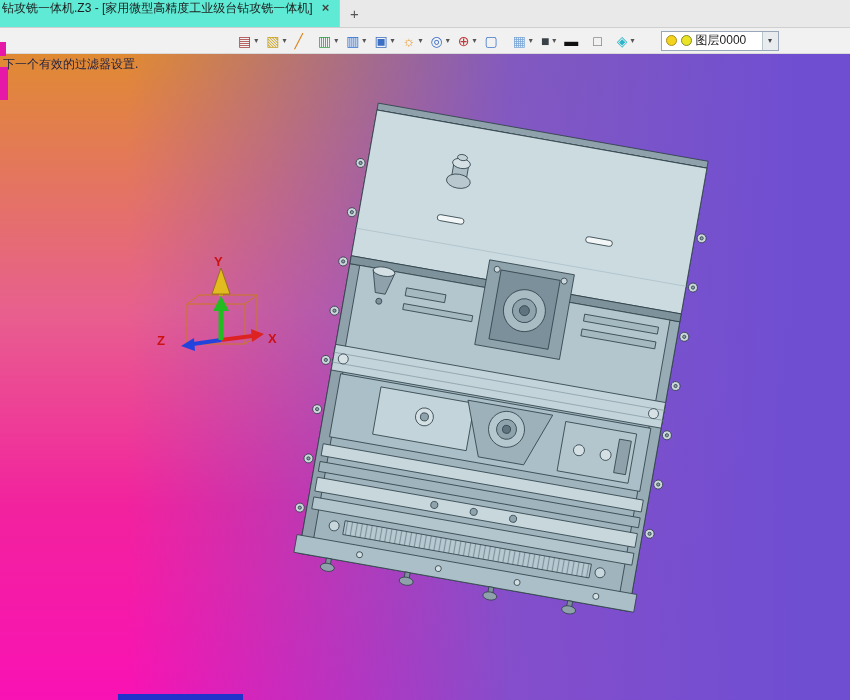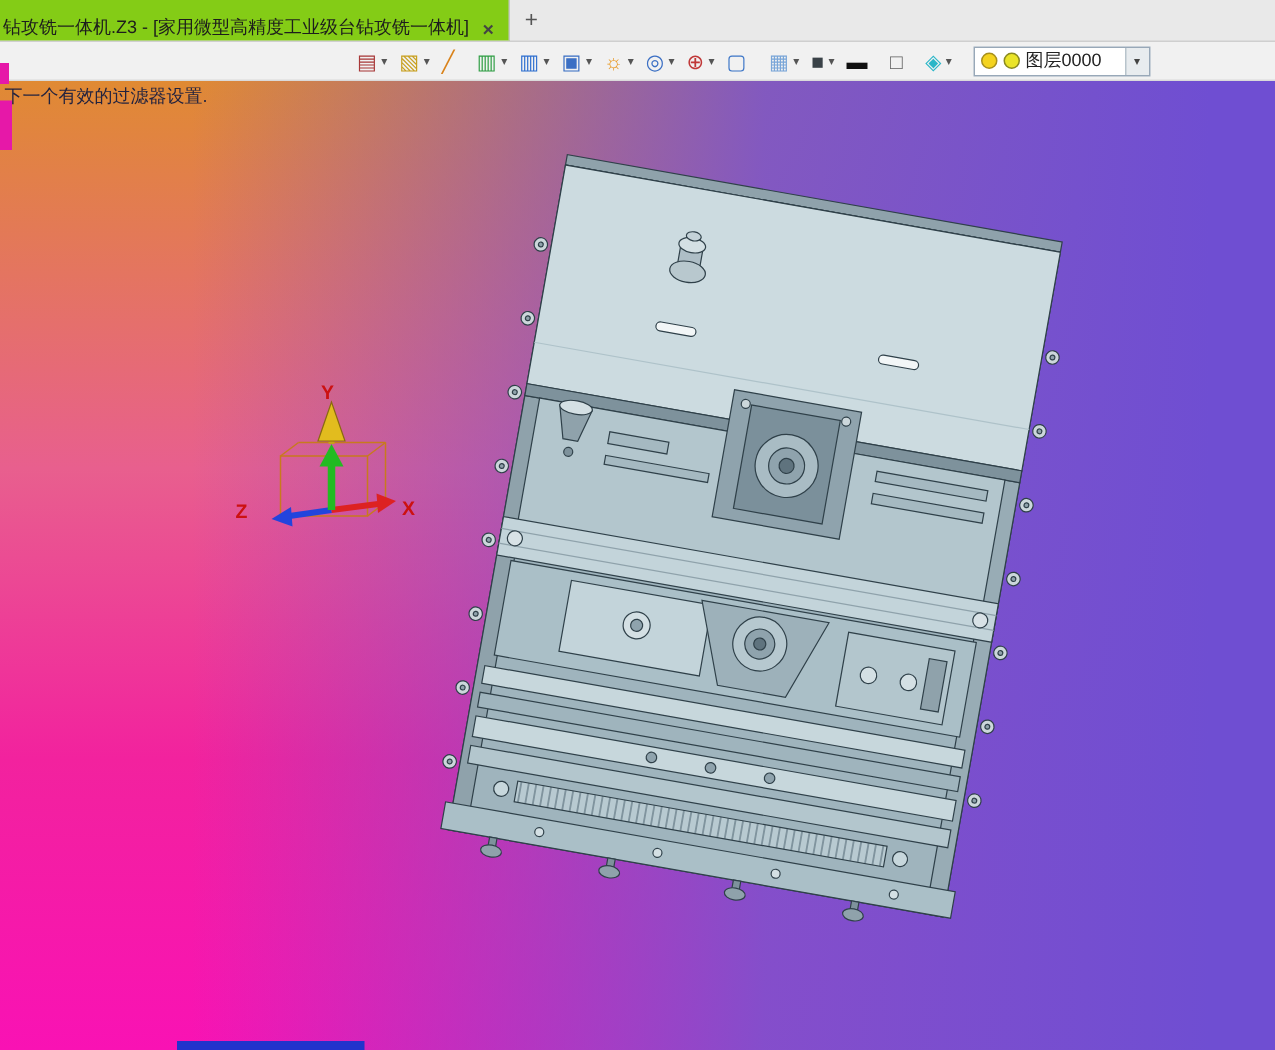--- a/index.html
+++ b/index.html
@@ -6,42 +6,42 @@
   body {
     width:850px; height:700px; overflow:hidden; position:relative;
     font-family:"Liberation Sans", sans-serif; background:#f0f0f0;
   }
   
   .tabbar {
     height:28px; background:#e9e9e9; display:flex; align-items:stretch;
     border-bottom:1px solid #cfcfcf; box-sizing:border-box;
   }
   .tab {
-    background:#84cc16; border-right:1px solid #c6c6c6;
-    display:flex; align-items:flex-end; padding:0 8px 0 2px; gap:7px;
+    background:#5eead4; border-right:1px solid #c6c6c6;
+    display:flex; align-items:flex-start; padding:0 8px 0 2px; gap:7px;
     font-size:12px; color:#1d1d1d; white-space:nowrap;
   }
   .tab-close { font-size:13px; font-weight:bold; color:#444; padding:0 2px; }
   .tab-new {
     width:28px; display:flex; align-items:center; justify-content:center;
     font-size:15px; color:#555;
   }
   
   .toolbar {
     height:26px; background:#f1f1f1; display:flex; align-items:center;
     padding-left:236px; box-sizing:border-box; border-bottom:1px solid #dadada;
   }
   .tb-icon {
     display:flex; align-items:center; height:22px; padding:0 2px;
     margin-right:2px; border-radius:2px;
   }
   .tb-icon .g { font-size:14px; line-height:1; }
   .tb-icon .dd { font-size:8px; color:#555; margin-left:1px; width:8px; text-align:center; }
   .layer-combo {
-    margin-left:8px; width:118px; height:20px; background:#ffffff;
+    margin-left:20px; width:118px; height:20px; background:#ffffff;
     border:1px solid #98a8b8; display:flex; align-items:center; gap:4px;
     padding-left:4px; box-sizing:border-box; font-size:12px; color:#222;
   }
   .bulb {
     width:9px; height:9px; border-radius:50%;
     background:#f4d31f; border:1px solid #a8901c; flex:0 0 auto;
   }
   .layer-dot {
     width:9px; height:9px; border-radius:50%;
     background:#eae428; border:1px solid #8a8a20; flex:0 0 auto;

